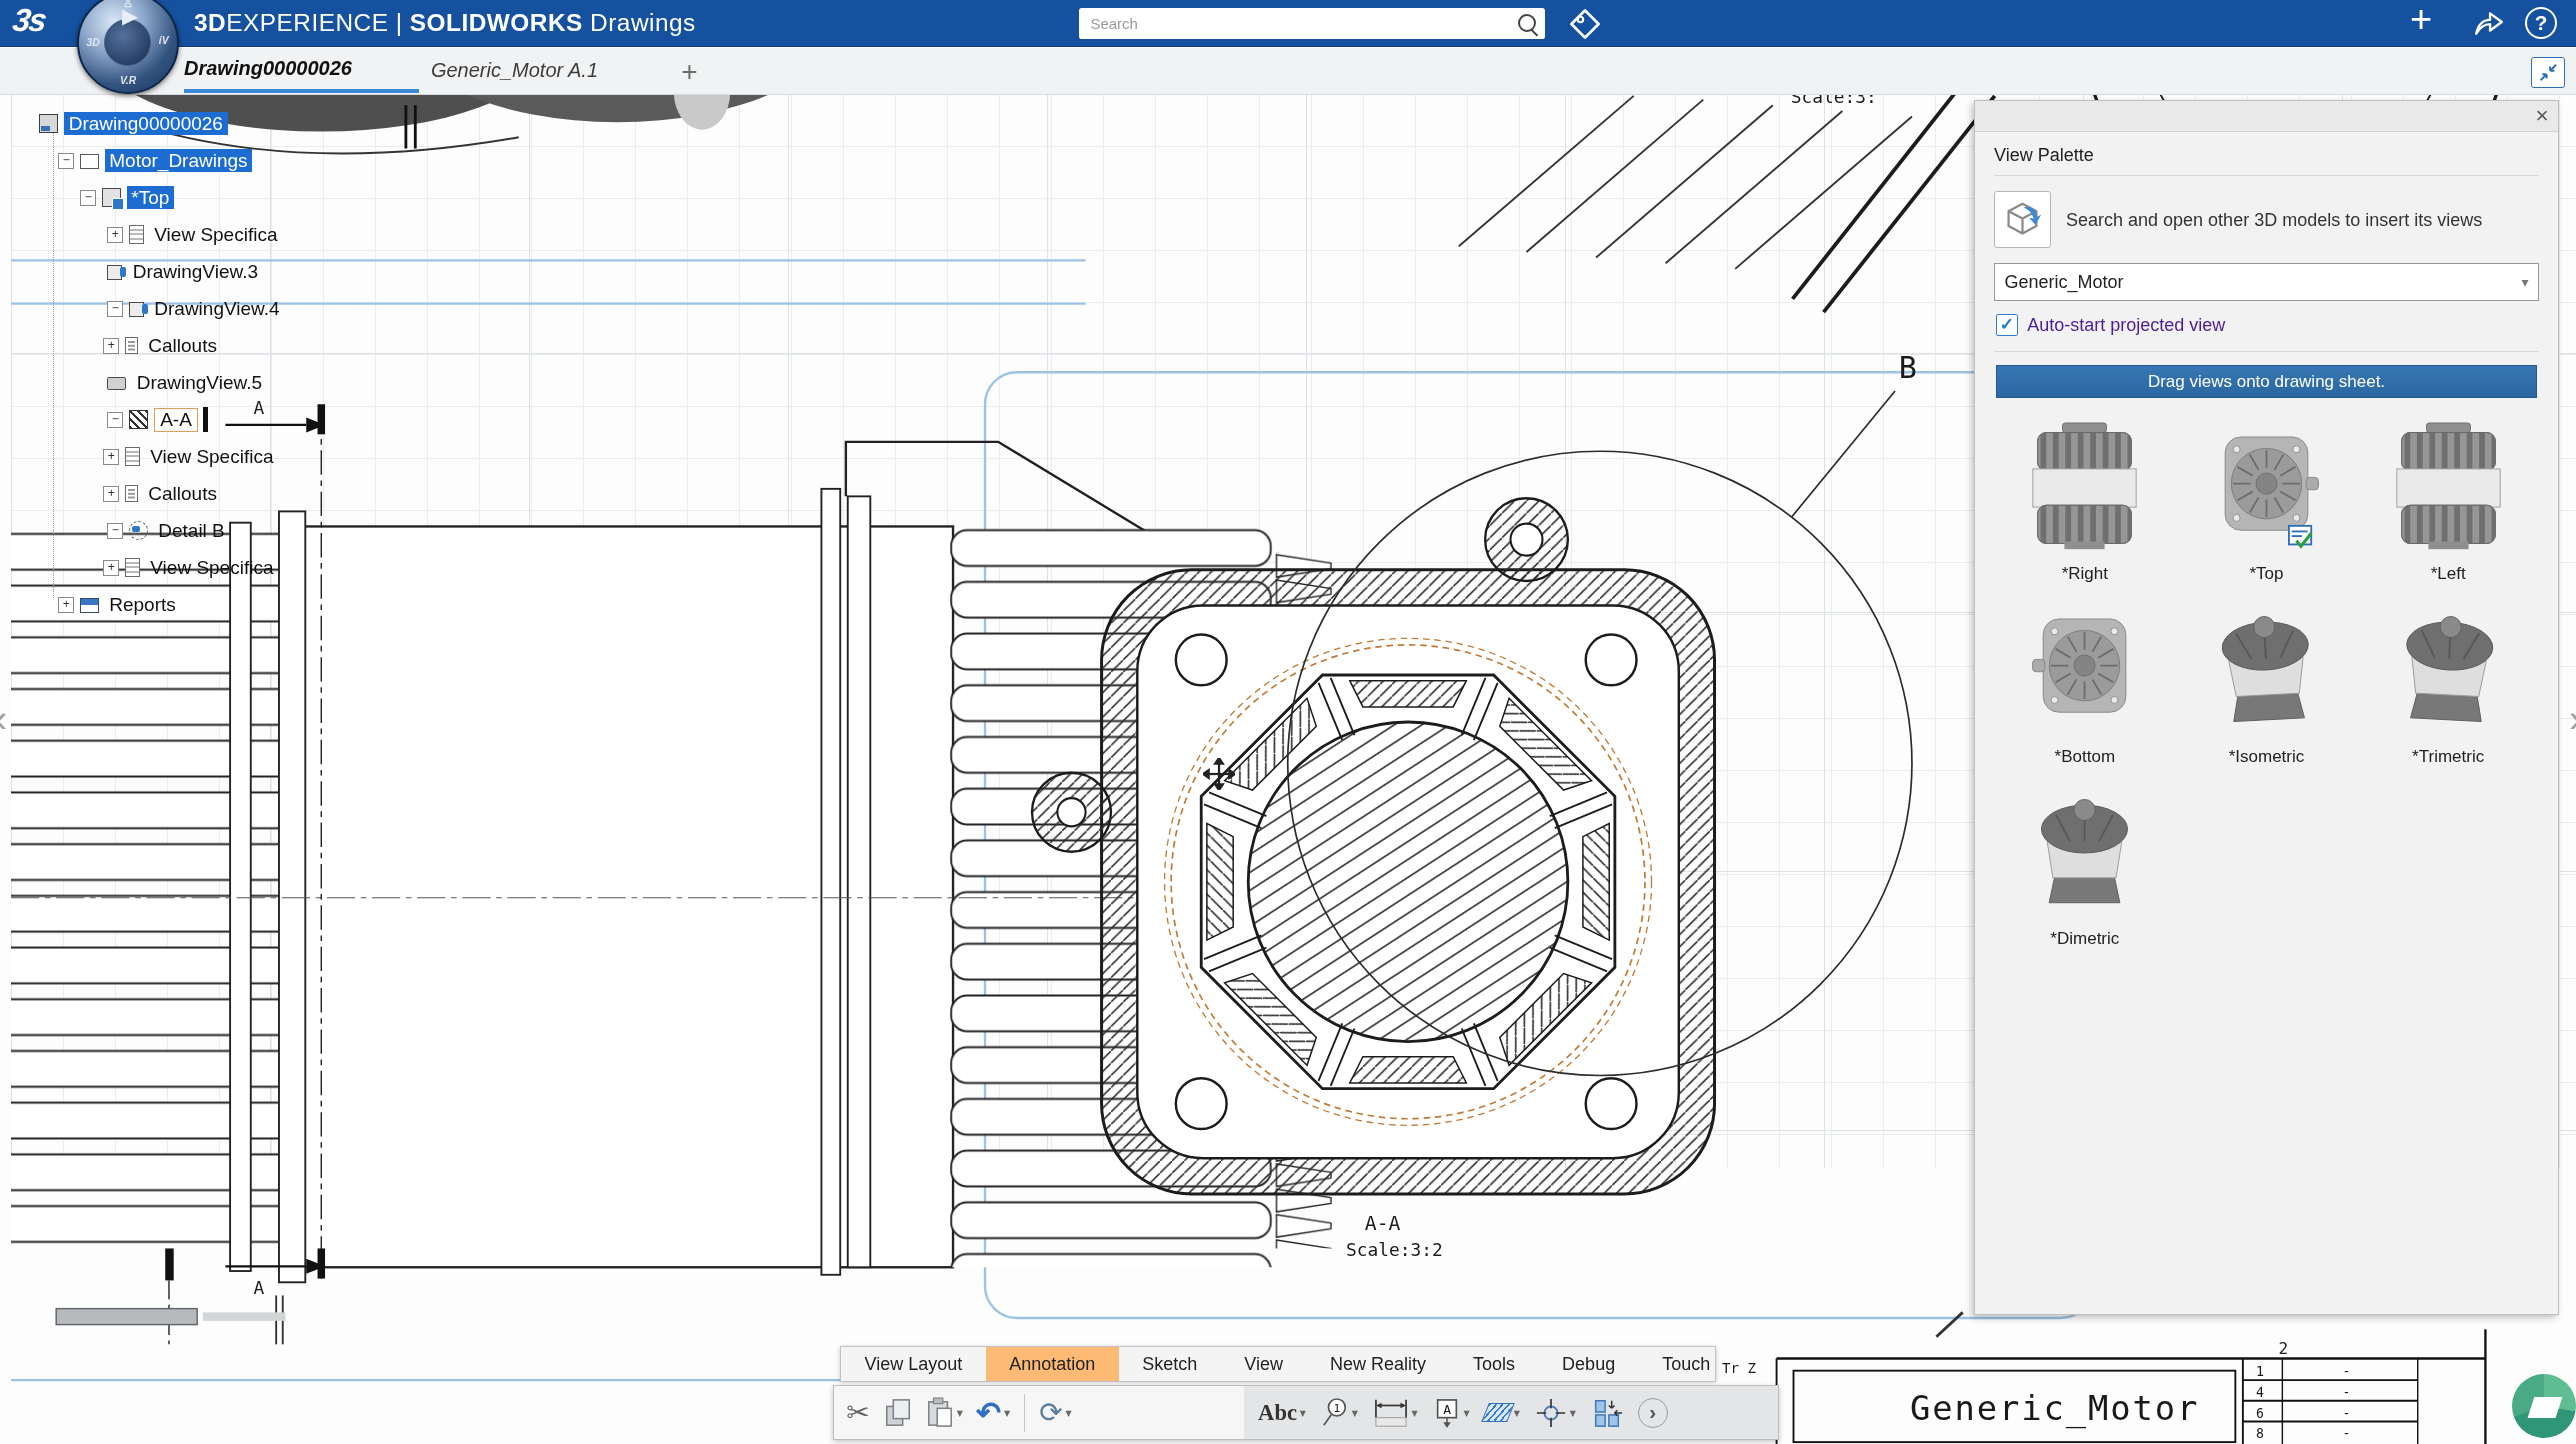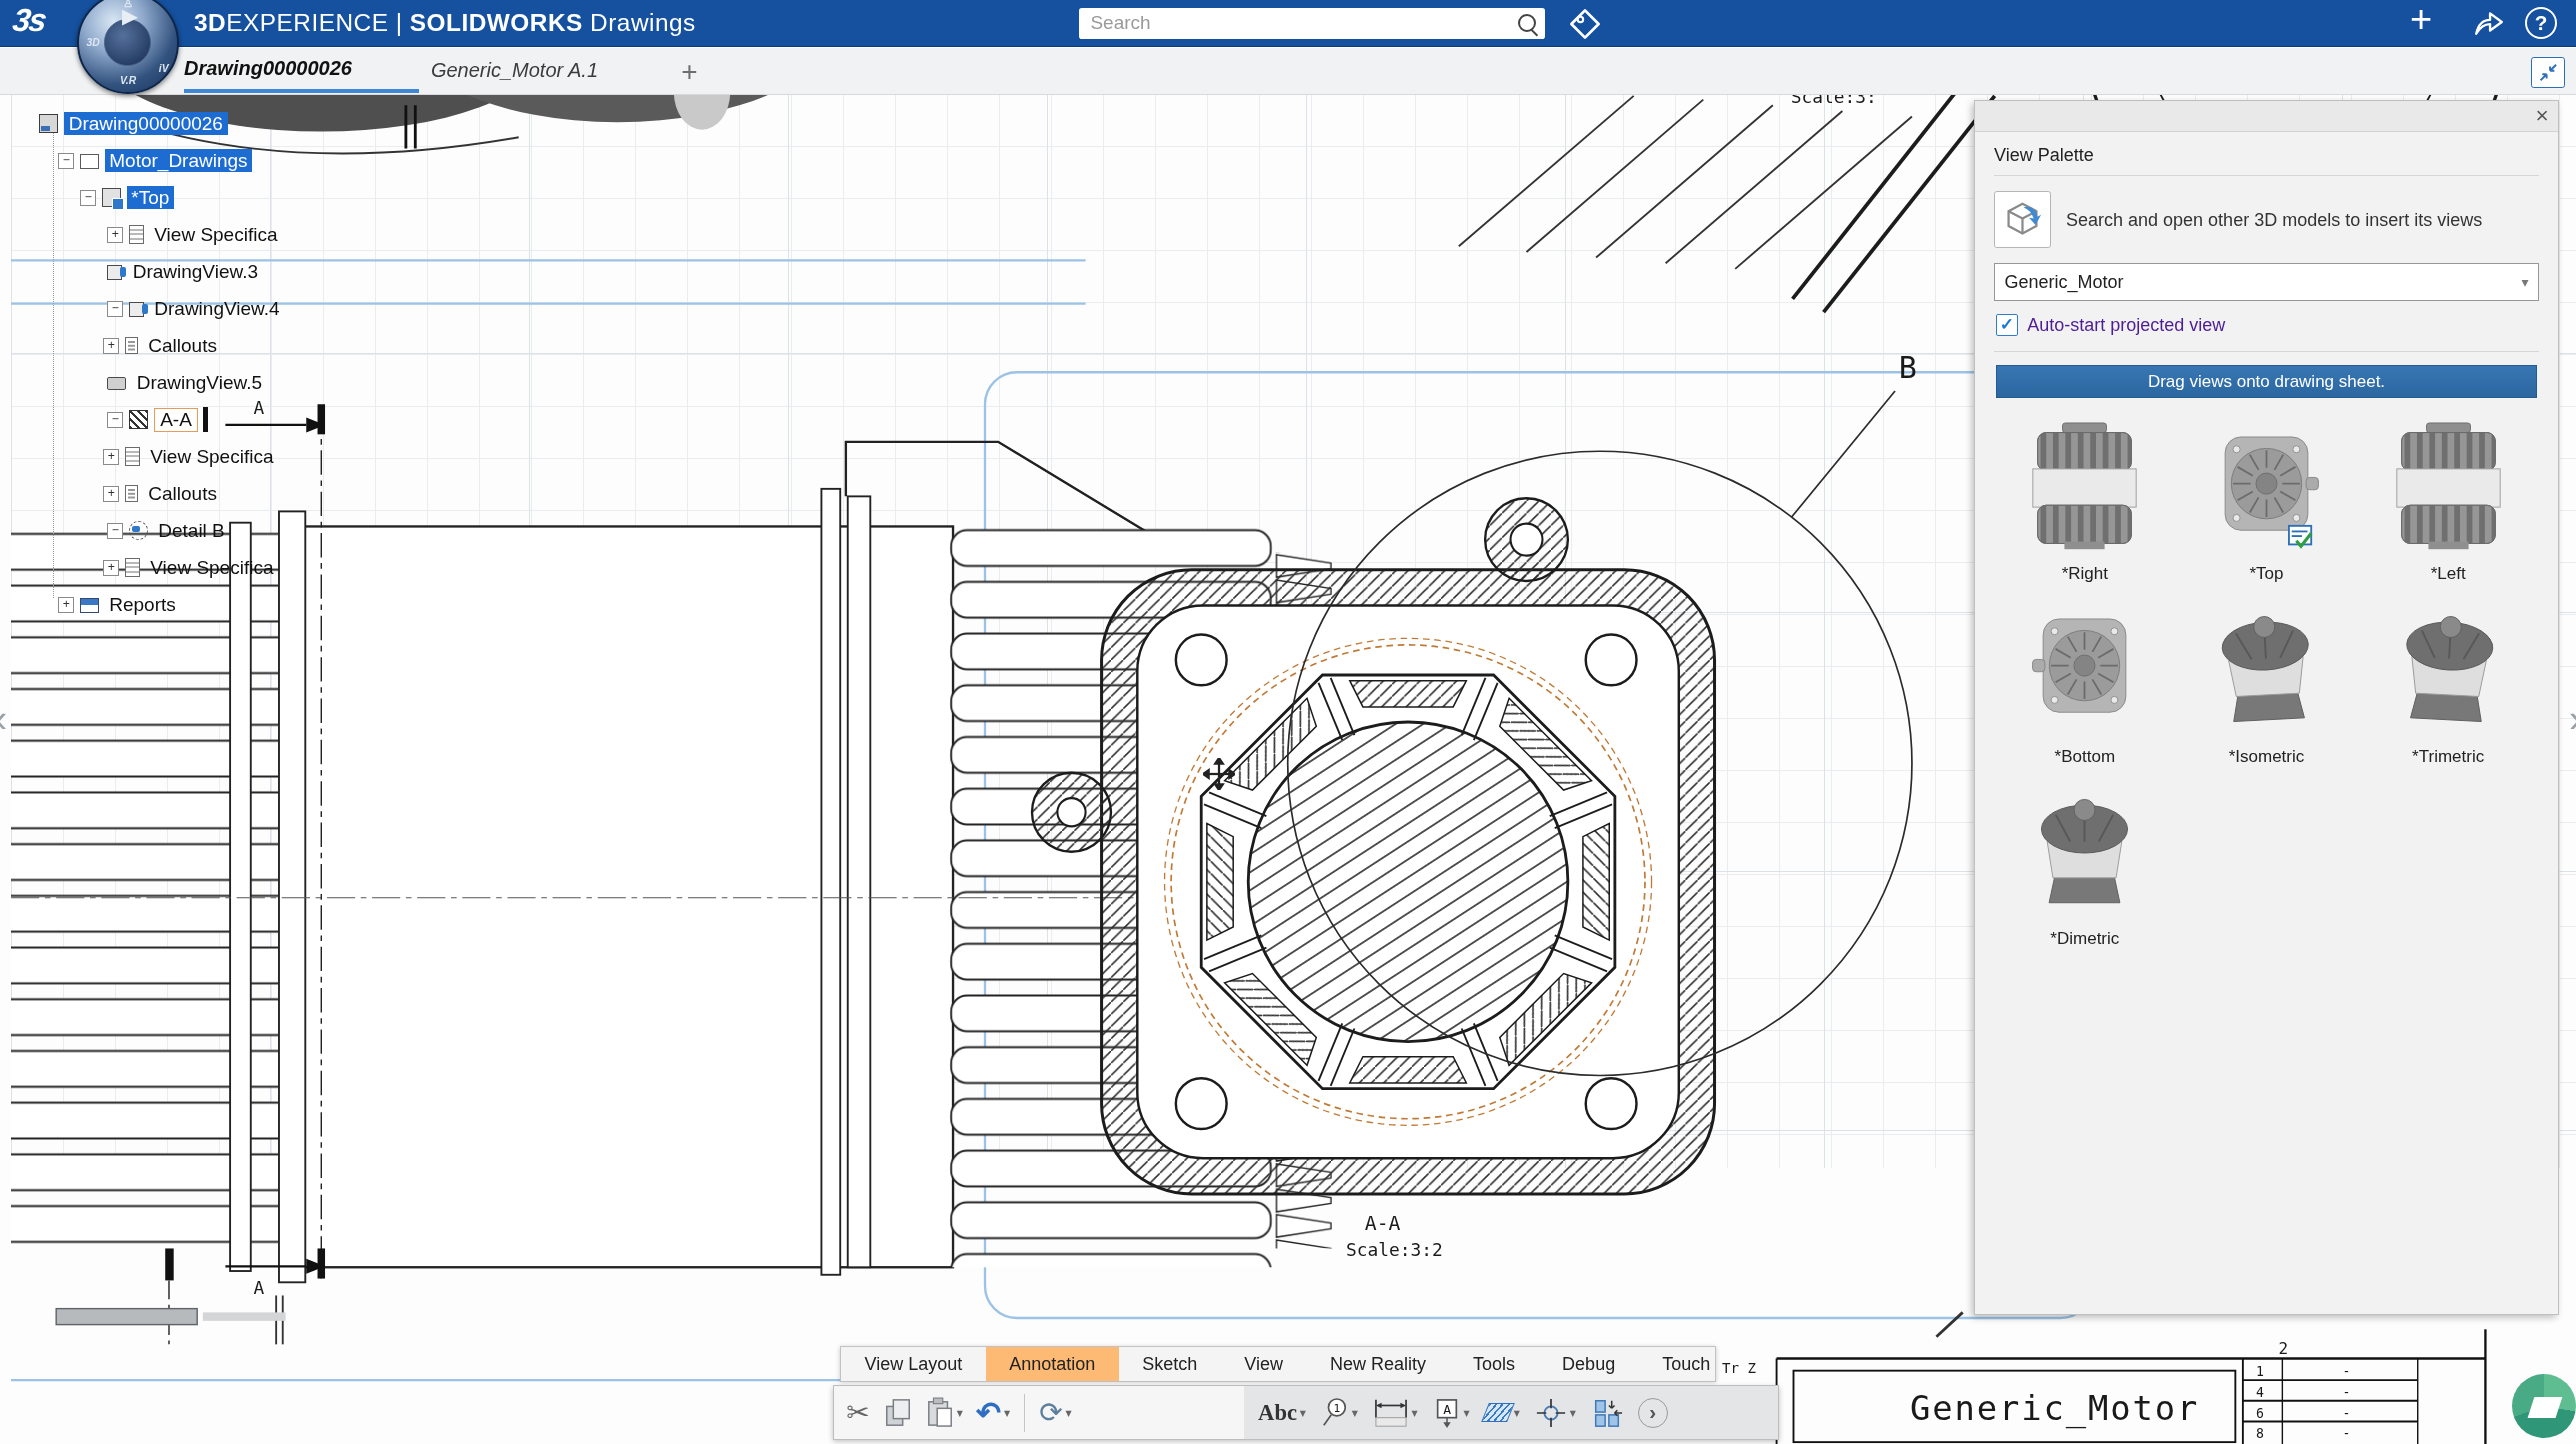--- a/index.html
+++ b/index.html
@@ -9,41 +9,41 @@
   
   .topbar{position:absolute;left:0;top:0;width:100%;height:46px;background:#15519f;
           border-bottom:1.9px solid #0d3a77;z-index:40;}
   .logo{position:absolute;left:13px;top:1.9px;color:#fff;font-size:32px;font-weight:bold;
         font-style:italic;letter-spacing:-1.9px;transform:skewX(-8deg);}
   .brand{position:absolute;left:194px;top:9.4px;color:#fff;font-size:24.4px;letter-spacing:0.5px;white-space:nowrap;}
   .brand b{font-weight:bold;}
   .brand .lt{font-weight:300;}
   .searchbox{position:absolute;left:1079px;top:7.5px;width:466px;height:31px;background:#fff;
              border-radius:2.8px;display:flex;align-items:center;padding:0 9.4px;box-sizing:border-box;}
-  .searchbox input{flex:1;border:none;outline:none;font-size:19px;color:#0369a1;background:transparent;
+  .searchbox input{flex:1;border:none;outline:none;font-size:15px;color:#0369a1;background:transparent;
                    font-family:"Liberation Sans",sans-serif;}
   .searchbox input::placeholder{color:#9a9a9a;}
   .mag{width:14px;height:14px;border:2.4px solid #444;border-radius:50%;position:relative;margin-left:7.5px;}
   .mag::after{content:"";position:absolute;width:2.4px;height:8.5px;background:#444;left:13px;top:12.2px;
               transform:rotate(-45deg);}
   .topicon{position:absolute;top:5.6px;color:#fff;z-index:41;}
   .plus-ic{left:2410px;font-size:38px;font-weight:300;top:-1.9px;}
   .help-ic{left:2525px;width:28px;height:28px;border:2.4px solid #fff;border-radius:50%;
            text-align:center;line-height:28px;font-size:20.7px;font-weight:bold;top:6.6px;}
   
   .compass{position:absolute;left:77px;top:-8.5px;width:102px;height:102px;border-radius:50%;z-index:60;
            background:radial-gradient(circle at 35% 28%,#d9e7f4 0%,#8fa9cc 32%,#33537f 66%,#16305b 100%);
            border:2.8px solid #0e2649;box-shadow:0 1.9px 5.6px rgba(0,0,0,.5);box-sizing:border-box;}
   .compass .hub{position:absolute;left:25.4px;top:25.4px;width:45px;height:45px;border-radius:50%;
                 background:radial-gradient(circle at 40% 35%,#54719c,#22395f 80%);border:0.9px solid #445d85;}
   .compass .play{position:absolute;left:0;top:0;width:100%;height:100%;text-align:center;
                  line-height:43px;color:#e8eef6;font-size:20.7px;padding-left:3.8px;box-sizing:border-box;}
   .cq{position:absolute;color:#dce7f2;font-size:10.3px;font-weight:bold;font-style:italic;}
   .cq.l{left:7.5px;top:43px;}
-  .cq.r{right:8.5px;top:41px;margin-top:28px;}
+  .cq.r{right:8.5px;top:41px;}
   .cq.b{left:50%;transform:translateX(-50%);bottom:5.6px;}
   .cq.t{left:50%;transform:translateX(-50%);top:3.8px;font-size:11.3px;font-style:normal;}
 
   
   .tabbar{position:absolute;left:0;top:48px;width:100%;height:46px;background:#f1f2f3;
           border-bottom:0.9px solid #d7d9da;z-index:30;}
   .tab{position:absolute;top:0;height:45px;display:flex;align-items:center;font-size:20px;font-style:italic;}
   .tab.active{left:184px;width:235px;color:#111;font-weight:bold;border-bottom:4.7px solid #3e87d6;box-sizing:border-box;}
   .tab.inactive{left:425px;width:179px;color:#3c3c3c;justify-content:center;}
   .newtab{position:absolute;left:669px;top:5.6px;width:41px;height:36px;color:#6e6e6e;font-size:28px;

